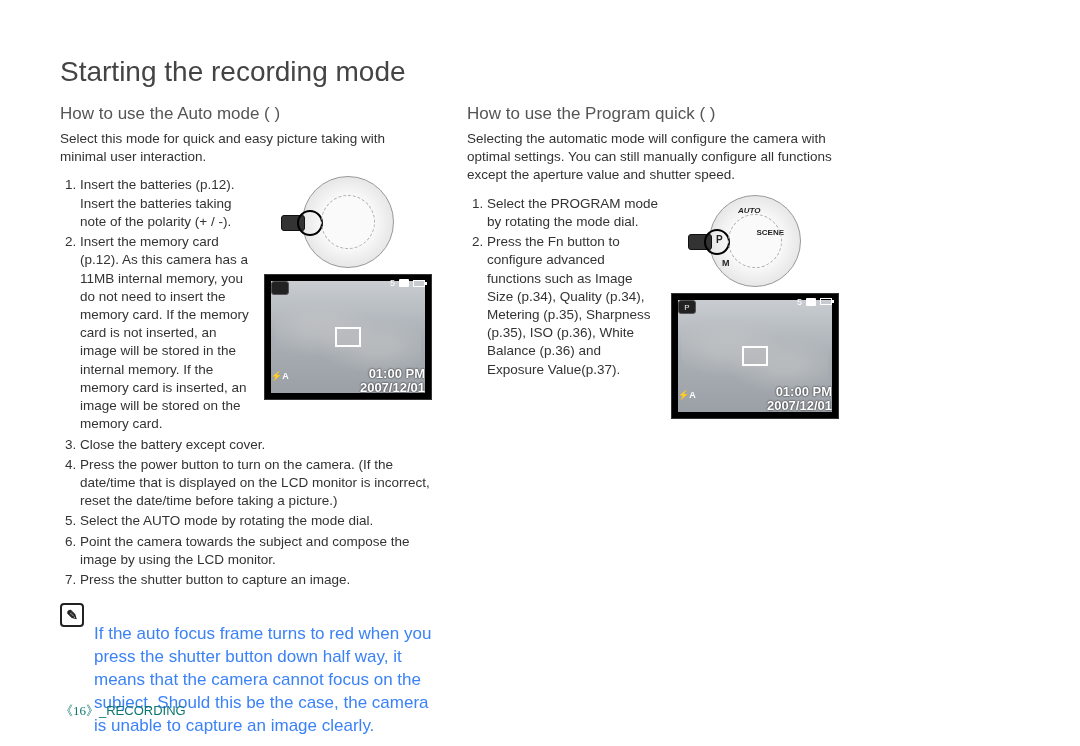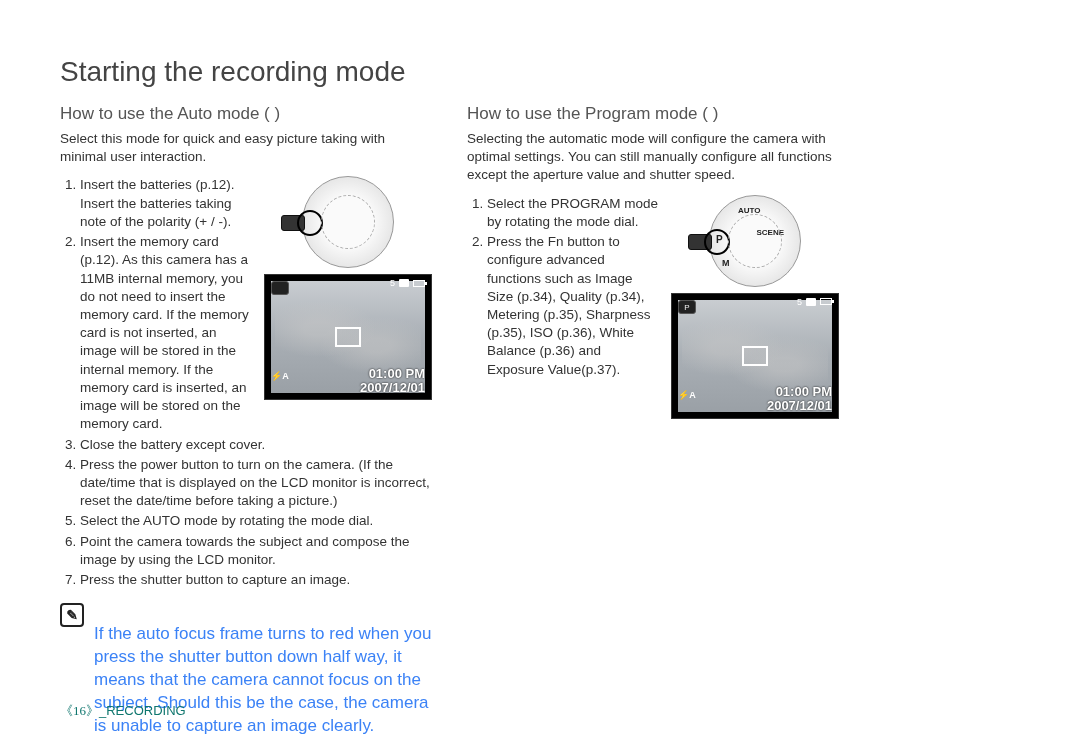--- a/index.html
+++ b/index.html
@@ -268,30 +268,30 @@
 
       <div class="note">
         <div class="note-icon">
           <span>✎</span>
         </div>
         <div class="note-text">If the auto focus frame turns to red when you press the shutter button down half way, it means that the camera cannot focus on the subject. Should this be the case, the camera is unable to capture an image clearly.</div>
       </div>
     </div>
 
     <div class="col">
-      <h2 class="section">How to use the Program mode (     )</h2>
+      <h2 class="section">How to use the Program quick (     )</h2>
       <p class="intro">Selecting the automatic mode will conﬁgure the camera with optimal settings. You can still manually conﬁgure all functions except the aperture value and shutter speed.</p>
 
       <div class="with-fig">
         <div class="figstack">
           <div class="mode-dial">
             <div class="dial-knob"></div>
             <div class="dial-highlight"></div>
             <span class="dial-letter" style="left:6px; top:38px;">P</span>
-            <span class="dial-letter" style="left:28px; top:10px; font-size:8px;">AUTO</span>
+            <span class="dial-letter" style="left:28px; top:10px; font-size:8px;font-style:italic;">AUTO</span>
             <span class="dial-letter" style="right:16px; top:32px; font-size:8px;">SCENE</span>
             <span class="dial-letter" style="left:12px; bottom:18px; font-size:9px;">M</span>
           </div>
           <div class="lcd">
             <div class="lcd-inner"></div>
             <div class="squiggle"></div>
             <div class="lcd-badge" style="top:6px;">P</div>
             <span class="flash">⚡A</span>
             <div class="lcd-top">
               <span>5</span>

